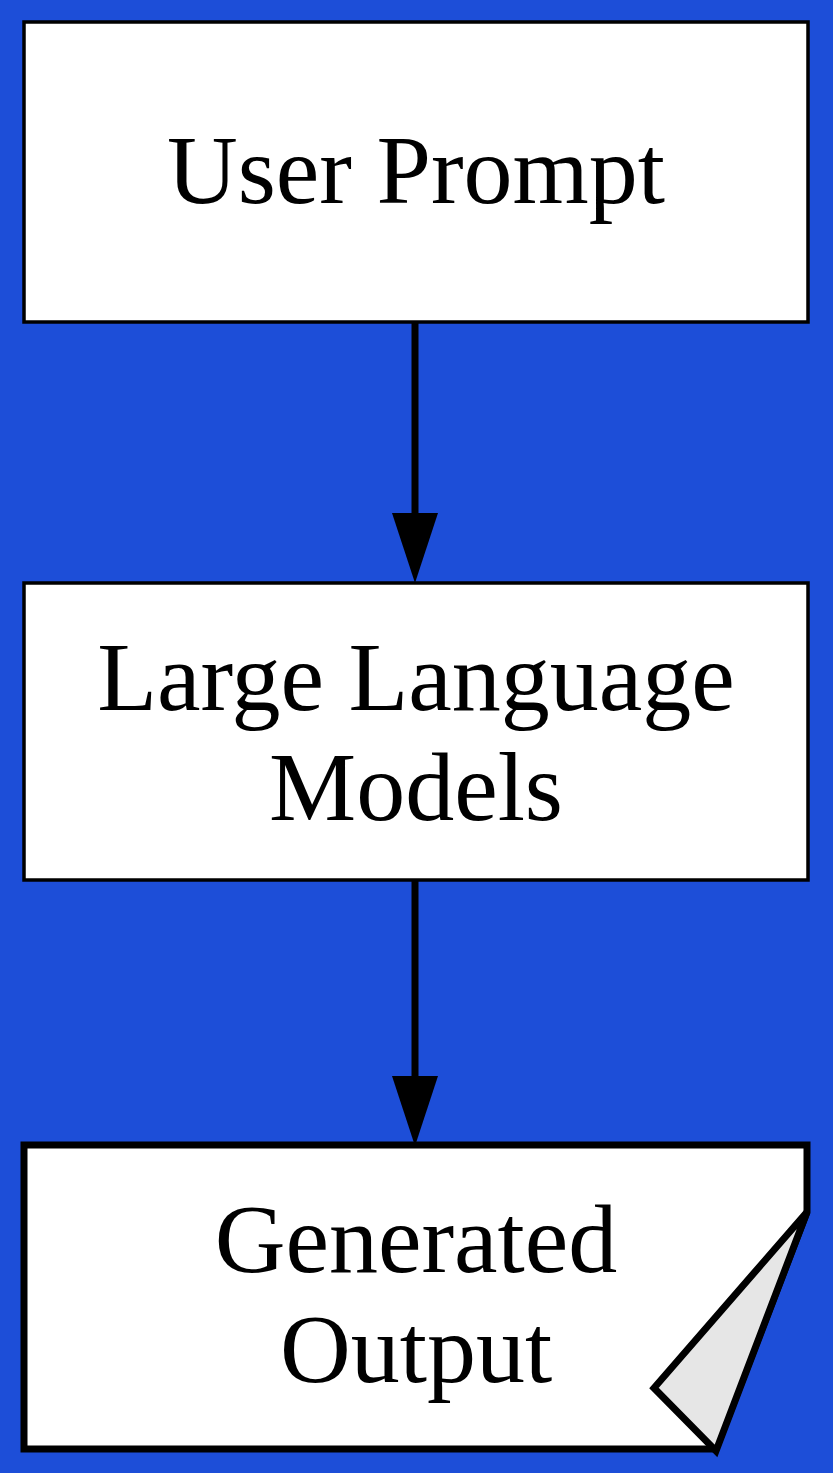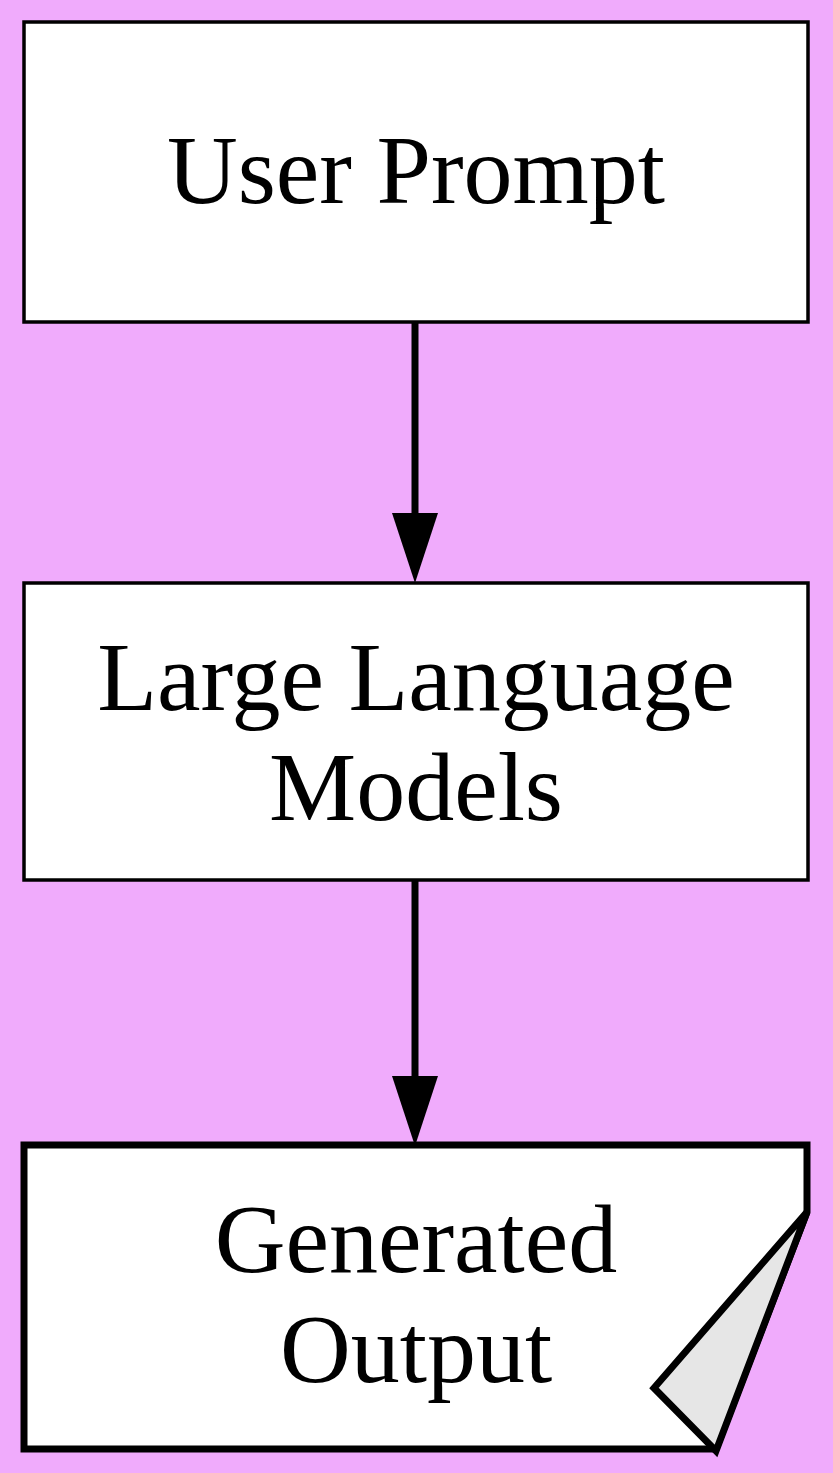--- a/index.html
+++ b/index.html
@@ -4,21 +4,21 @@
 <style>
   html, body {
     margin: 0;
     padding: 0;
     background: #ffffff;
   }
   .canvas {
     position: relative;
     width: 833px;
     height: 1473px;
-    background: #f0abfc;
+    background: #1d4ed8;
     overflow: hidden;
     text-align: right;
   }
   svg { display: block; }
   .node-rect {
     fill: #ffffff;
     stroke: #000000;
     stroke-width: 3.5;
   }
   .doc-shape {

